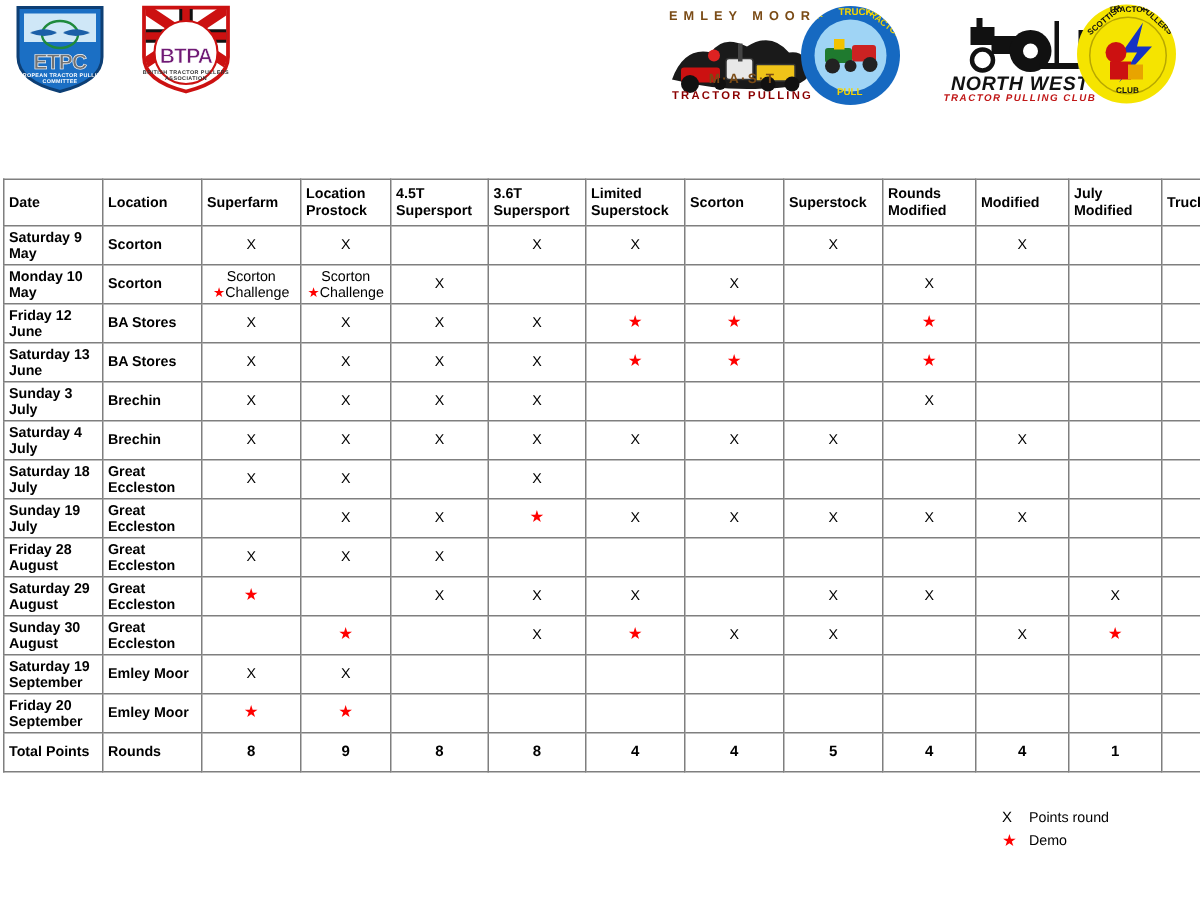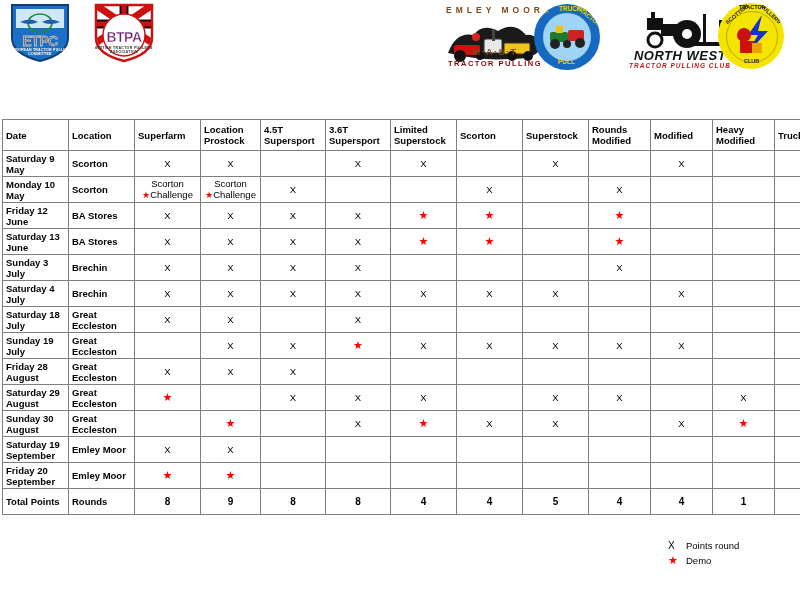--- a/index.html
+++ b/index.html
@@ -306,21 +306,21 @@
         <th>Location</th>
         <th>Superfarm</th>
         <th>Location Prostock</th>
         <th>4.5T Supersport</th>
         <th>3.6T Supersport</th>
         <th>Limited Superstock</th>
         <th>Scorton</th>
         <th>Superstock</th>
         <th>Rounds Modified</th>
         <th>Modified</th>
-        <th>Heavy Modified</th>
+        <th>July Modified</th>
         <th>Truck</th>
       </tr>
     </thead>
     <tbody id="table-body">
         <tr>
           <td class="date-cell">Saturday 9 May</td>
           <td class="loc-cell">Scorton</td>
           <td class="mark">X</td>
           <td class="mark">X</td>
           <td class="mark"></td>

